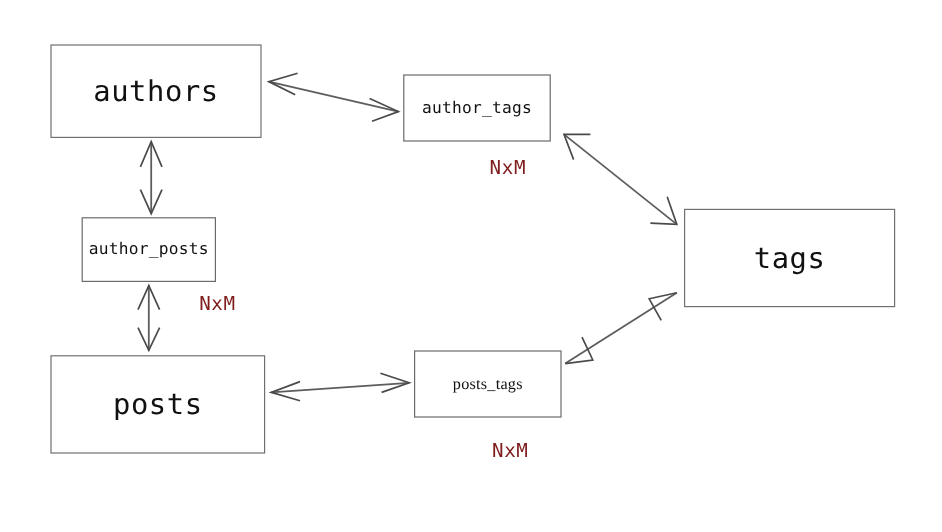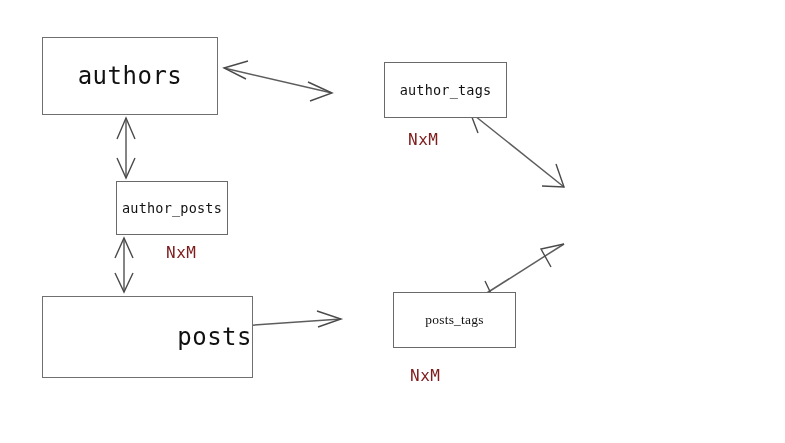--- a/index.html
+++ b/index.html
@@ -29,21 +29,20 @@
   }
   .entity-box.primary {
     font-size: 24px;
     letter-spacing: 0.5px;
     border-color: #707070;
   }
   .entity-box.join {
     font-size: 13.5px;
     letter-spacing: 0.2px;
     border-color: #6a6a6a;
-    margin-left: 48px;
   }
   .nxm-label {
     position: absolute;
     font-size: 16px;
     color: #7f1d1d;
     letter-spacing: 0.5px;
     white-space: nowrap;
     z-index: 3;
   }
   #edges {
@@ -110,32 +109,35 @@
   </svg>
 
   <div class="entity-box primary" style="left:42px; top:37px; width:176px; height:78px;">
     <span>authors</span>
   </div>
 
   <div class="entity-box join" style="left:68px; top:181px; width:112px; height:54px;">
     <span>author_posts</span>
   </div>
 
-  <div class="entity-box primary" style="left:42px; top:296px; width:211px; height:82px;justify-content:flex-end;">
+  <div class="entity-box primary" style="left:42px; top:296px; width:179px; height:82px;">
     <span>posts</span>
   </div>
 
   <div class="entity-box join" style="left:336px; top:62px; width:123px; height:56px;">
     <span>author_tags</span>
   </div>
 
   <div class="entity-box join" style="left:345px; top:292px; width:123px; height:56px;font-family:Liberation Serif, serif;">
     <span>posts_tags</span>
   </div>
 
+  <div class="entity-box primary" style="left:570px; top:174px; width:176px; height:82px;">
+    <span>tags</span>
+  </div>
 
   <div class="nxm-label" style="left:408px; top:130px;">NxM</div>
 
   <div class="nxm-label" style="left:166px; top:243px;">NxM</div>
 
   <div class="nxm-label" style="left:410px; top:366px;">NxM</div>
 
 </div>
 
 </body></html>

